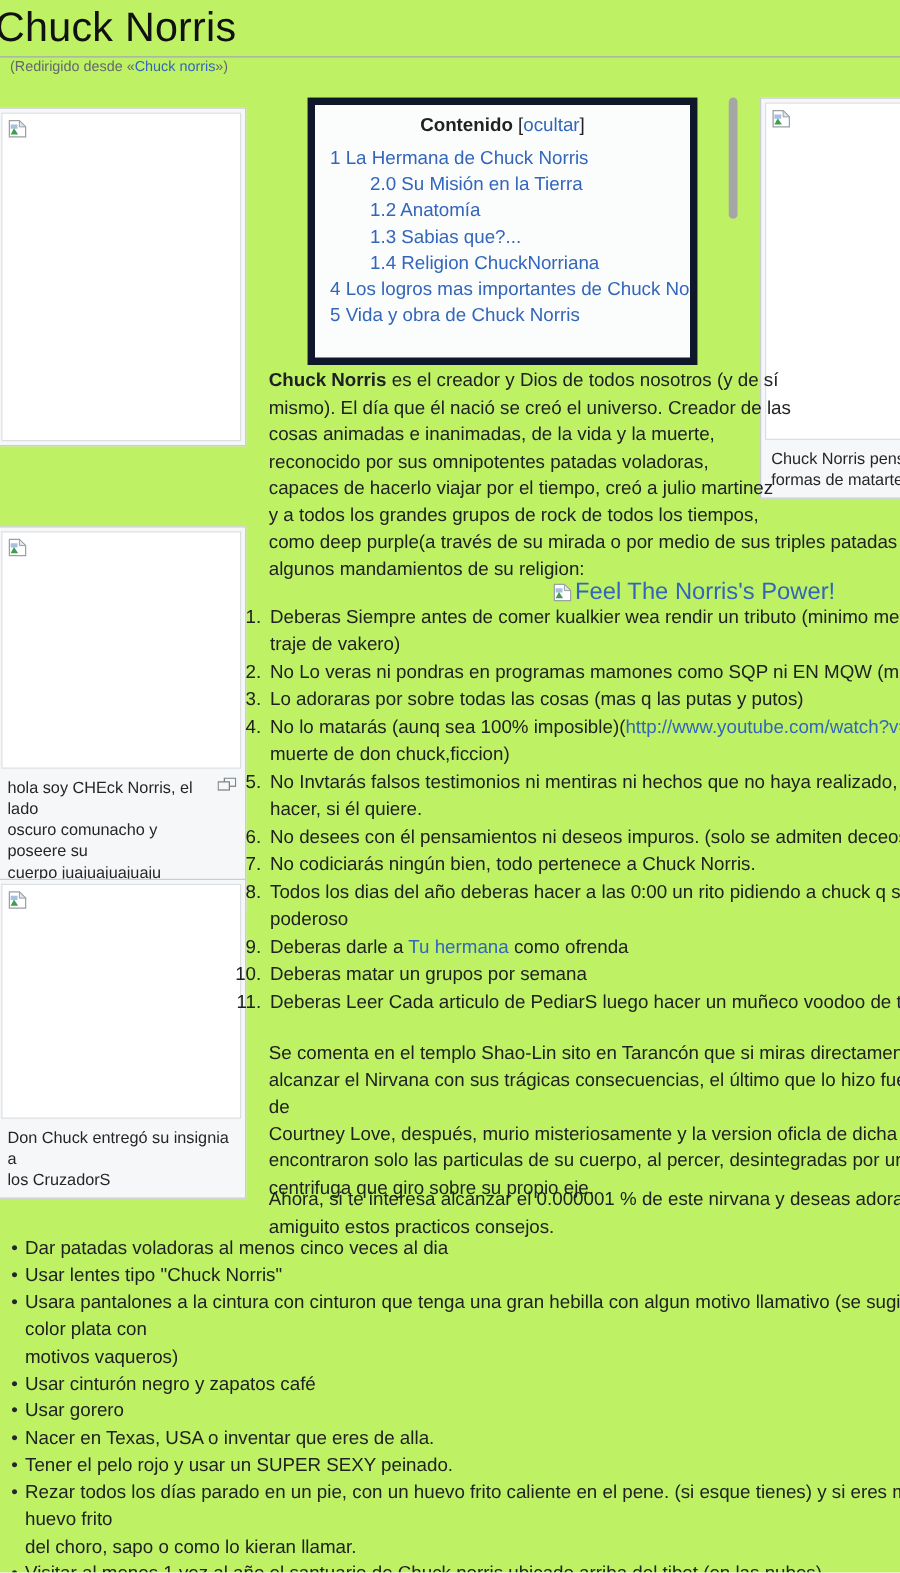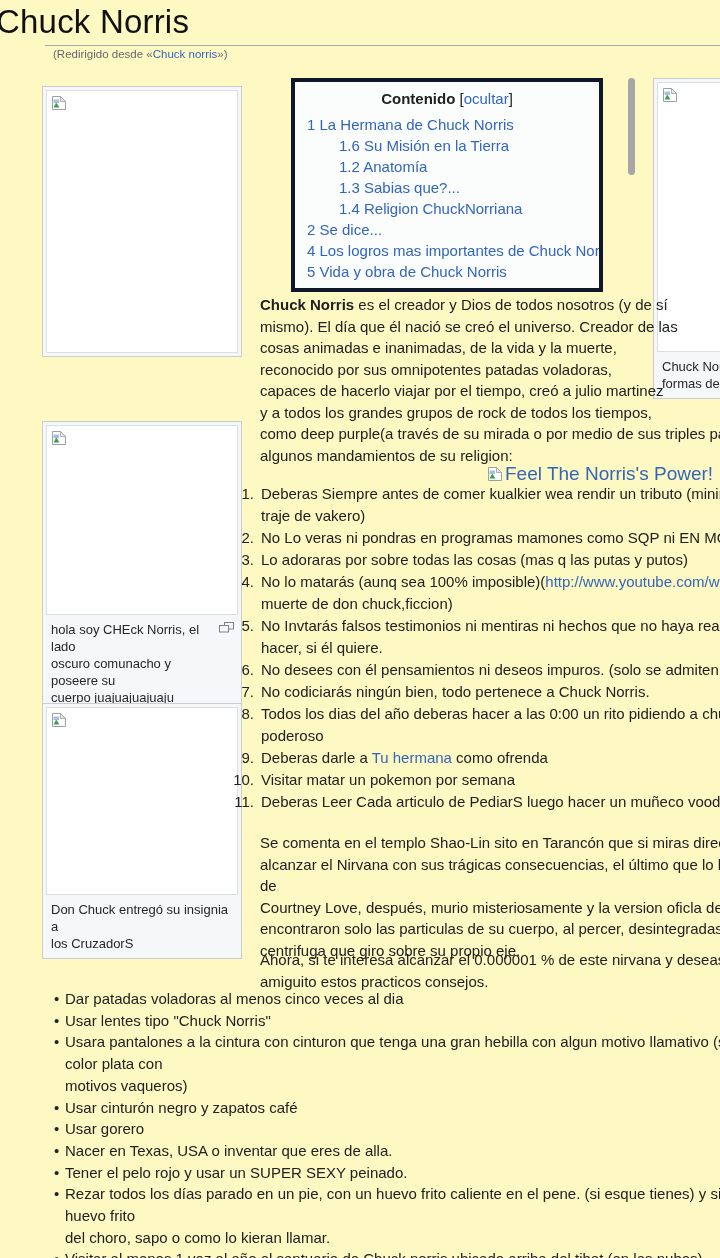--- a/index.html
+++ b/index.html
@@ -1,29 +1,29 @@
 <!DOCTYPE html>
 <html><head>
 <meta charset="utf-8">
 <style>
   html,body{margin:0;padding:0;background:#fff;}
   body{font-family:"Liberation Sans",sans-serif;color:#202122;}
-  #screen{position:relative;width:720px;height:1258px;overflow:hidden;background:#fef9c3;}
-  .abs{position:absolute;margin-left:45px;}
+  #screen{position:relative;width:720px;height:1258px;overflow:hidden;background:#bef264;}
+  .abs{position:absolute;}
   .page-title{font-size:33px;font-weight:400;color:#111;margin:0;white-space:nowrap;letter-spacing:.2px;}
   .hr{height:1px;background:#a2a9b1;}
   .redirect{font-size:11.5px;color:#63686d;white-space:nowrap;}
   a,.lnk{color:#3366bb;text-decoration:none;cursor:pointer;}
   .thumb{background:#f6f7f8;border:1px solid #c9cdd1;box-sizing:border-box;padding:3px;}
   .thumb-img{background:#fff;border:1px solid #dcdfe2;position:relative;box-sizing:border-box;}
   .bimg{position:absolute;top:4px;left:4px;}
   .caption{font-size:13px;line-height:17px;color:#242629;padding:6px 22px 3px 5px;white-space:pre-line;position:relative;}
   .caption.noicon{padding-right:4px;}
   .magnify{position:absolute;top:7px;right:4px;}
-  .toc{background:#fbfcfc;border:4px solid #0f172a;box-sizing:border-box;overflow:hidden;}
+  .toc{background:#fbfcfc;border:6px solid #0f172a;box-sizing:border-box;overflow:hidden;}
   .toc-head{text-align:center;font-size:15px;padding-top:8px;color:#202122;}
   .toc-head .hd{font-weight:700;}
   .toc-list{list-style:none;margin:7px 0 0 0;padding:0;font-size:15px;line-height:21px;}
   .toc-list li.l1{padding-left:12px;}
   .toc-list li.l2{padding-left:44px;}
   .toc-list li{white-space:nowrap;}
   .body-text{font-size:15px;line-height:21.5px;white-space:pre-line;}
   .power{display:flex;align-items:center;font-size:19px;white-space:nowrap;}
   .power .gap{width:2px;}
   .olist{font-size:15px;line-height:22px;}
@@ -41,25 +41,24 @@
 <div id="screen">
 
   <h1 class="page-title abs" style="left:-4px;top:3px;">Chuck Norris</h1>
   <div class="hr abs" style="left:0;top:45px;width:720px;"></div>
   <div class="redirect abs" style="left:8px;top:48px;"><span>(Redirigido desde «</span><a href="#">Chuck norris</a><span>»)</span></div>
 
   <div class="toc abs" style="left:246px;top:78px;width:312px;height:214px;">
     <div class="toc-head"><span class="hd">Contenido</span> <span>[</span><a href="#">ocultar</a><span>]</span></div>
     <ul class="toc-list">
       <li class="l1"><a href="#">1 La Hermana de Chuck Norris</a></li>
-      <li class="l2"><a href="#">1.6 Su Misión en la Tierra</a></li>
+      <li class="l2"><a href="#">2.0 Su Misión en la Tierra</a></li>
       <li class="l2"><a href="#">1.2 Anatomía</a></li>
       <li class="l2"><a href="#">1.3 Sabias que?...</a></li>
       <li class="l2"><a href="#">1.4 Religion ChuckNorriana</a></li>
-      <li class="l1"><a href="#">2 Se dice...</a></li>
       <li class="l1"><a href="#">4 Los logros mas importantes de Chuck Norris</a></li>
       <li class="l1"><a href="#">5 Vida y obra de Chuck Norris</a></li>
     </ul>
   </div>
 
   <div class="sthumb abs" style="left:583px;top:78px;"></div>
 
   <div class="thumb abs" style="left:608px;top:78px;width:240px;">
     <div class="thumb-img" style="height:270px;">
       <svg class="bimg" width="16" height="16" viewBox="0 0 16 16">
@@ -172,21 +171,21 @@
         <span class="num">8.</span>
         <span class="txt"><span>Todos los dias del año deberas hacer a las 0:00 un rito pidiendo a chuck q sea mas grande y
 poderoso</span></span>
       </div>
     <div class="row">
         <span class="num">9.</span>
         <span class="txt"><span>Deberas darle a </span><a href="#" class="lnk">Tu hermana</a><span> como ofrenda</span></span>
       </div>
     <div class="row">
         <span class="num">10.</span>
-        <span class="txt"><span>Visitar matar un pokemon por semana</span></span>
+        <span class="txt"><span>Deberas matar un grupos por semana</span></span>
       </div>
     <div class="row">
         <span class="num">11.</span>
         <span class="txt"><span>Deberas Leer Cada articulo de PediarS luego hacer un muñeco voodoo de ti mismo y quemarlo</span></span>
       </div>
   </div>
 
   <div class="body-text abs" style="left:215px;top:832px;width:660px;">Se comenta en el templo Shao-Lin sito en Tarancón que si miras directamente a estos ojos podrás
 alcanzar el Nirvana con sus trágicas consecuencias, el último que lo hizo fue Kurt Cobain, esposo de
 Courtney Love, después, murio misteriosamente y la version oficla de dicha muerte dice que se

